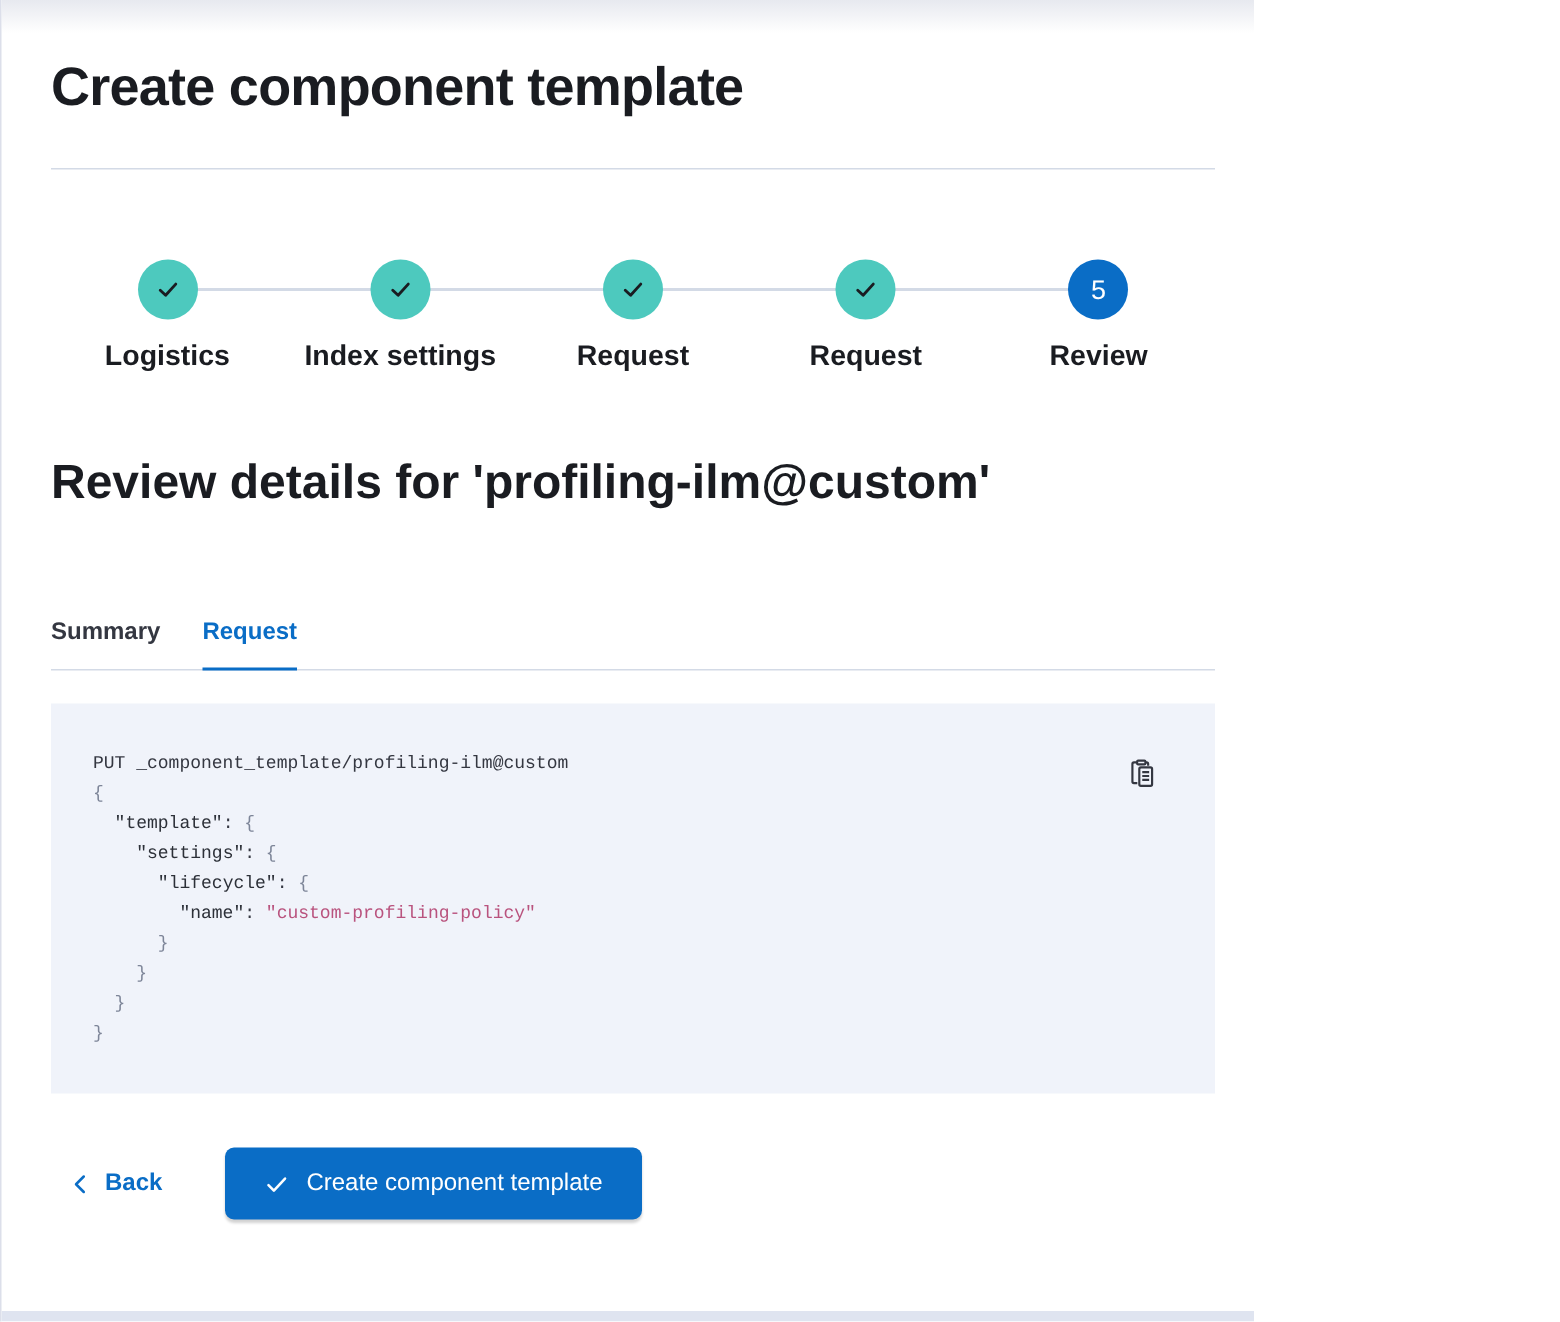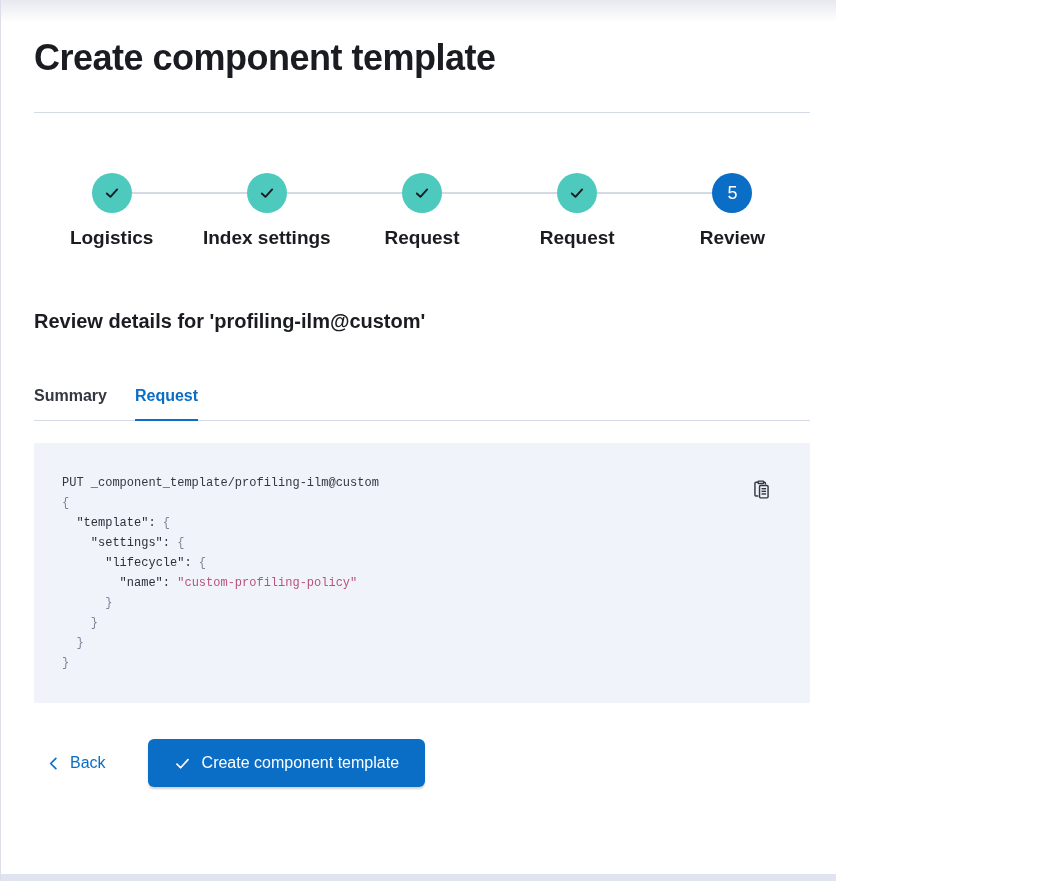--- a/index.html
+++ b/index.html
@@ -58,26 +58,26 @@
     z-index: 1;
   }
   .step-circle.complete { background: var(--teal); }
   .step-circle.current  { background: var(--blue); color: #fff; font-size: 18px; font-weight: 500; }
   .step-label {
     margin-top: 14px; font-size: 19px; font-weight: 700; color: var(--text-dark);
   }
 
   .review-heading {
     margin: 56px 0 0 0;
-    font-size: 20px; line-height: 32px; font-weight: 700;
+    font-size: 32px; line-height: 32px; font-weight: 700;
     color: var(--text-dark);
   }
 
   
-  .tabs { display: flex; gap: 28px; margin-top: 50px; border-bottom: 1px solid var(--divider); }
+  .tabs { display: flex; gap: 28px; margin-top: 76px; border-bottom: 1px solid var(--divider); }
   .tab {
     background: none; border: none; padding: 0 0 15px 0; margin: 0;
     font-family: inherit; font-size: 16px; font-weight: 700;
     color: var(--text-body); cursor: pointer;
   }
   .tab.active {
     color: var(--blue);
     border-bottom: 2px solid var(--blue);
     margin-bottom: -1px;
     padding-bottom: 14px;
@@ -106,21 +106,21 @@
     position: absolute; top: 34px; right: 36px;
     background: none; border: none; padding: 2px; cursor: pointer;
     line-height: 0;
   }
 
   
   .footer { display: flex; align-items: center; margin-top: 36px; }
   .back-link {
     display: flex; align-items: center; gap: 9px;
     background: none; border: none; padding: 0; margin-left: 12px;
-    font-family: inherit; font-size: 16px; font-weight: 400;
+    font-family: inherit; font-size: 16px; font-weight: 700;
     color: var(--blue); cursor: pointer;
   }
   .create-btn {
     margin-left: 42px;
     height: 48px; padding: 0 26px;
     border: none; border-radius: 6px;
     background: var(--blue); color: #fff;
     font-family: inherit; font-size: 16px; font-weight: 500;
     display: flex; align-items: center; gap: 11px;
     cursor: pointer;

